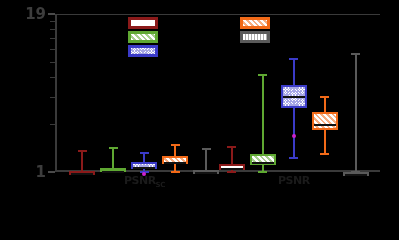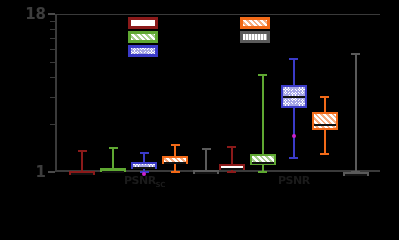--- a/index.html
+++ b/index.html
@@ -105,21 +105,21 @@
         <div class="tick-minor" style="top: 82.6148px;"></div>
         <div class="tick-minor" style="top: 62.8745px;"></div>
         <div class="tick-minor" style="top: 47.5627px;"></div>
         <div class="tick-minor" style="top: 35.0521px;"></div>
         <div class="tick-minor" style="top: 24.4745px;"></div>
         <div class="tick-minor" style="top: 15.3118px;"></div>
         <div class="tick-minor" style="top: 7.22968px;"></div>
         <div class="tick-major" style="top: 157px;"></div>
         <div class="ytick-label" style="top: 158px;">1</div>
         <div class="tick-major" style="top: -1px;"></div>
-        <div class="ytick-label" style="top: 0px;">18</div>
+        <div class="ytick-label" style="top: 0px;">19</div>
       </div>
     <div id="xticks">
         <div class="xtick-label" style="left: 89.375px;">PSNR<sub>SC</sub></div>
         <div class="xtick-label" style="left: 238.875px;">PSNR</div>
       </div>
 
     <div id="boxes-layer">
         <div class="boxgroup" style="left: 27.375px;">
           <div class="whisker-line" style="top: 137.407px; height: 20.5927px; background: rgb(139, 26, 26);"></div>
           <div class="cap" style="top: 136.407px; left: -4.42px; width: 8.84px; background: rgb(139, 26, 26);"></div>

